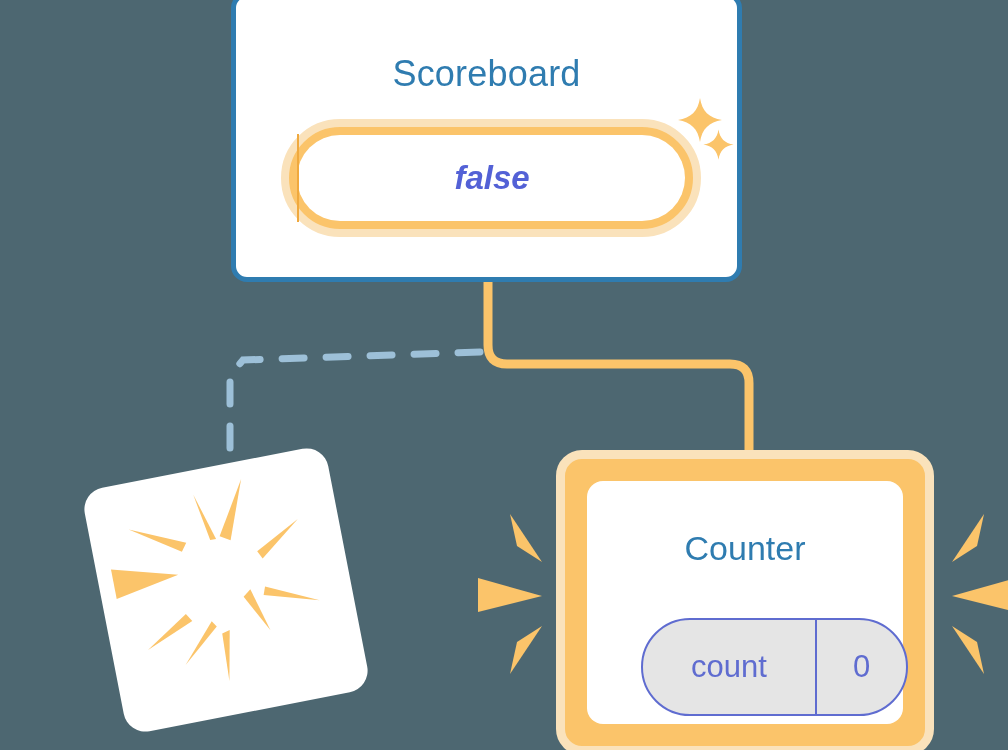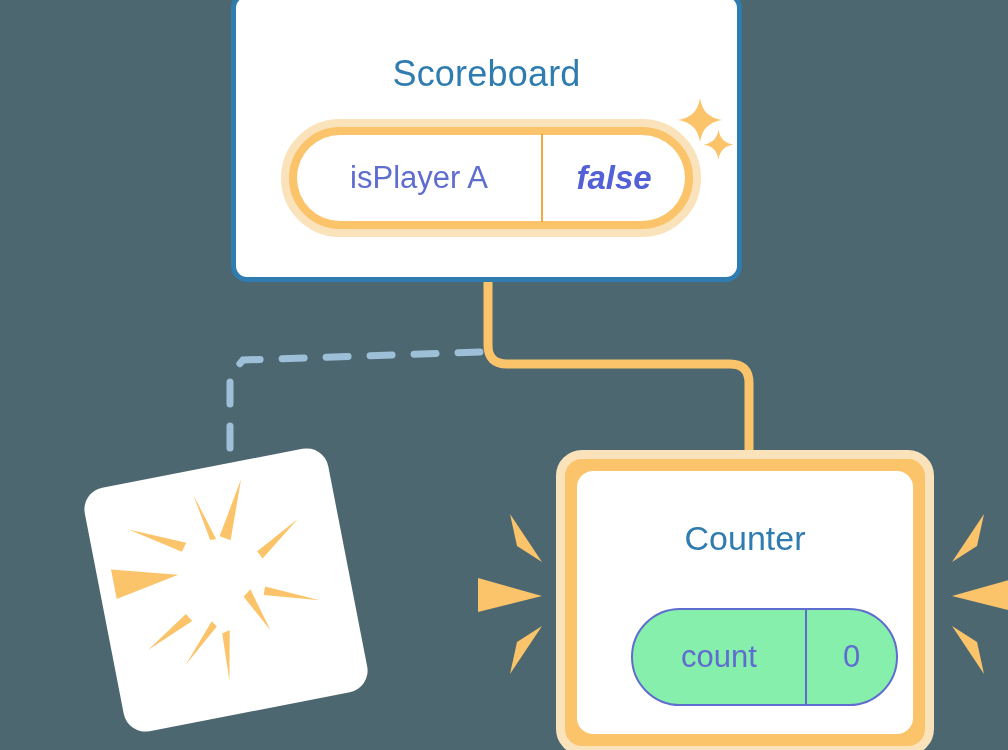--- a/index.html
+++ b/index.html
@@ -115,21 +115,21 @@
     height: 305px;
     border: 9px solid #fae2bb;
     border-radius: 26px;
     box-sizing: border-box;
     background: #fbc46a;
     z-index: 4;
   }
   .counter-inner {
     position: absolute;
     left: 0; top: 0; right: 0; bottom: 0;
-    margin: 12px;
+    margin: 22px;
     background: #ffffff;
     border-radius: 16px;
   }
   .counter-title {
     position: absolute;
     left: 0; right: 0;
     top: 48px;
     text-align: center;
     color: #2f7cb0;
     font-size: 34px;
@@ -137,21 +137,21 @@
   }
   .ct-pill {
     position: absolute;
     left: 54px;
     top: 137px;
     width: 267px;
     height: 98px;
     border: 2px solid #5f6cd0;
     border-radius: 999px;
     box-sizing: border-box;
-    background: #86efac;
+    background: #e5e5e5;
     display: flex;
     align-items: stretch;
   }
   .ct-key {
     flex: 0 0 172px;
     display: flex;
     align-items: center;
     justify-content: center;
     color: #5f6cd0;
     font-size: 31px;
@@ -219,21 +219,20 @@
     <polygon points="42,14 10,62 35,46" fill="#fbc46a"></polygon>
     <polygon points="74,78 10,96 74,112" fill="#fbc46a"></polygon>
     <polygon points="10,126 42,174 35,142" fill="#fbc46a"></polygon>
   </svg>
 
   <div class="scoreboard-card">
     <div class="scoreboard-title">Scoreboard</div>
 
     <div class="sb-pill-outer">
       <div class="sb-pill-inner">
-        <div class="sb-key">isPlayer A</div>
         <div class="sb-divider"></div>
         <div class="sb-val">false</div>
       </div>
     </div>
   </div>
 
   <svg class="sparkle" style="left:676px; top:96px; width:48px; height:48px;" viewBox="0 0 48 48">
     <path d="M24 2 C26 15 33 22 46 24 C33 26 26 33 24 46 C22 33 15 26 2 24 C15 22 22 15 24 2 Z" fill="#fbc46a"></path>
   </svg>
   <svg class="sparkle" style="left:702px; top:128px; width:33px; height:33px;" viewBox="0 0 48 48">

